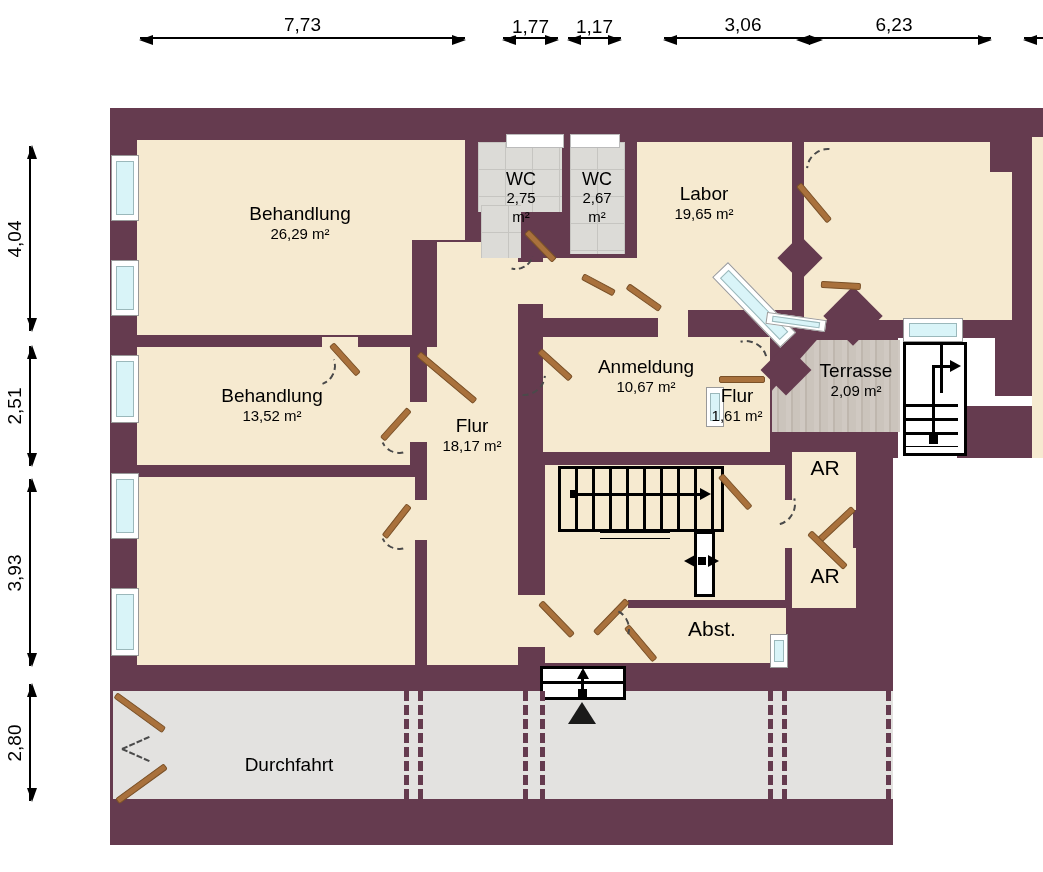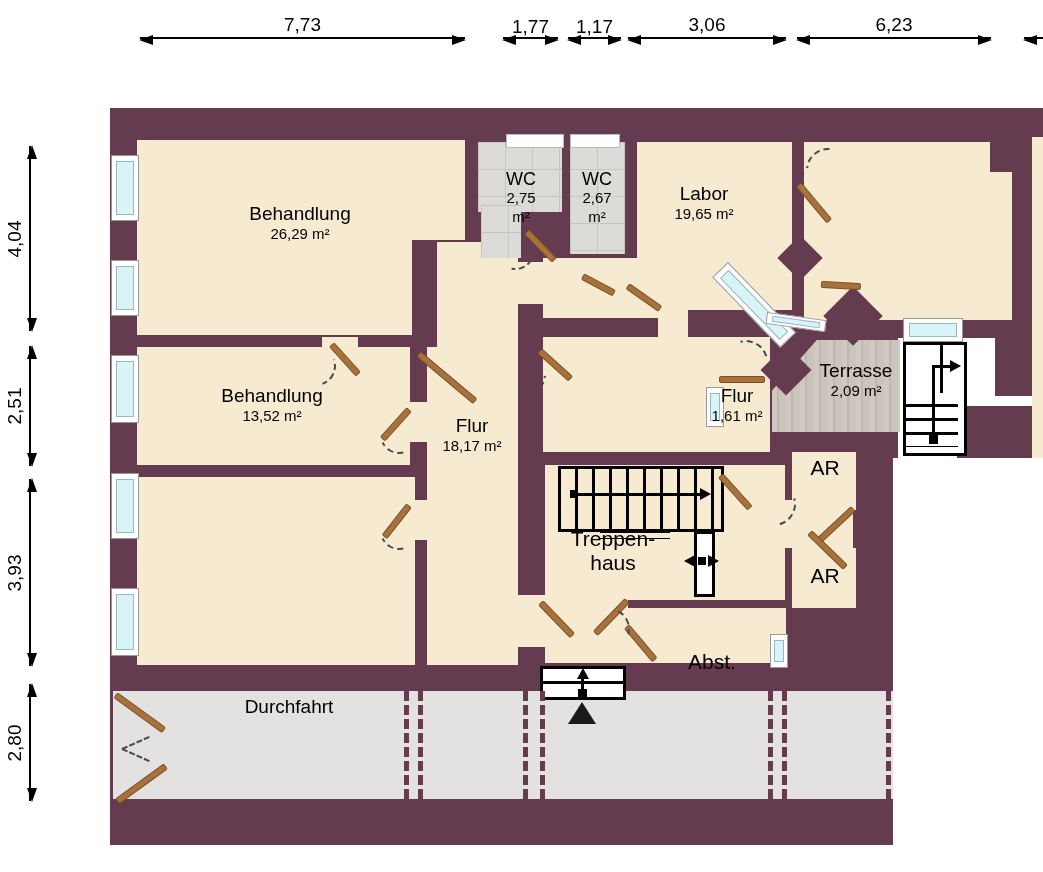--- a/index.html
+++ b/index.html
@@ -56,21 +56,21 @@
   <div class="abs dimh" style="left:503px;top:37px;width:55px">
     <span class="ah-l"></span>
       <span class="ah-r"></span>
     <span class="dlab" style="bottom:1px">1,77</span>
   </div>
   <div class="abs dimh" style="left:568px;top:37px;width:53px">
     <span class="ah-l"></span>
       <span class="ah-r"></span>
     <span class="dlab" style="bottom:1px">1,17</span>
   </div>
-  <div class="abs dimh" style="left:628px;top:37px;width:158px">
+  <div class="abs dimh" style="left:664px;top:37px;width:158px">
     <span class="ah-l"></span>
       <span class="ah-r"></span>
     <span class="dlab">3,06</span>
   </div>
   <div class="abs dimh" style="left:797px;top:37px;width:194px">
     <span class="ah-l"></span>
       <span class="ah-r"></span>
     <span class="dlab">6,23</span>
   </div>
   <div class="abs dimh" style="left:1024px;top:37px;width:19px">
@@ -264,38 +264,38 @@
   </div>
   <div class="abs rlabel" style="left:597px;top:170px">
     <div class="rn18">WC</div>
     <div class="ra">2,67</div>
     <div class="ra">m²</div>
   </div>
   <div class="abs rlabel" style="left:704px;top:183px">
     <div class="rn">Labor</div>
     <div class="ra">19,65 m²</div>
   </div>
+  <div class="abs rlabel" style="left:646px;top:356px">
+    <div class="rn">Anmeldung</div>
+    <div class="ra">10,67 m²</div>
+  </div>
   <div class="abs rlabel" style="left:737px;top:385px">
     <div class="rn">Flur</div>
     <div class="ra">1,61 m²</div>
   </div>
   <div class="abs rlabel" style="left:856px;top:360px">
     <div class="rn">Terrasse</div>
     <div class="ra">2,09 m²</div>
   </div>
-  <div class="abs rlabel" style="left:613px;top:527px">
-    <div class="rn21">Treppen-</div>
-    <div class="rn21">haus</div>
-  </div>
-  <div class="abs rlabel" style="left:712px;top:650px">
+  <div class="abs rlabel" style="left:712px;top:617px">
     <div class="rn21">Abst.</div>
   </div>
   <div class="abs rlabel" style="left:825px;top:456px">
     <div class="rn21">AR</div>
   </div>
   <div class="abs rlabel" style="left:825px;top:564px">
     <div class="rn21">AR</div>
   </div>
-  <div class="abs rlabel" style="left:289px;top:696px">
+  <div class="abs rlabel" style="left:289px;top:754px">
     <div class="rn">Durchfahrt</div>
   </div>
 
 </div>
 
 </body></html>

